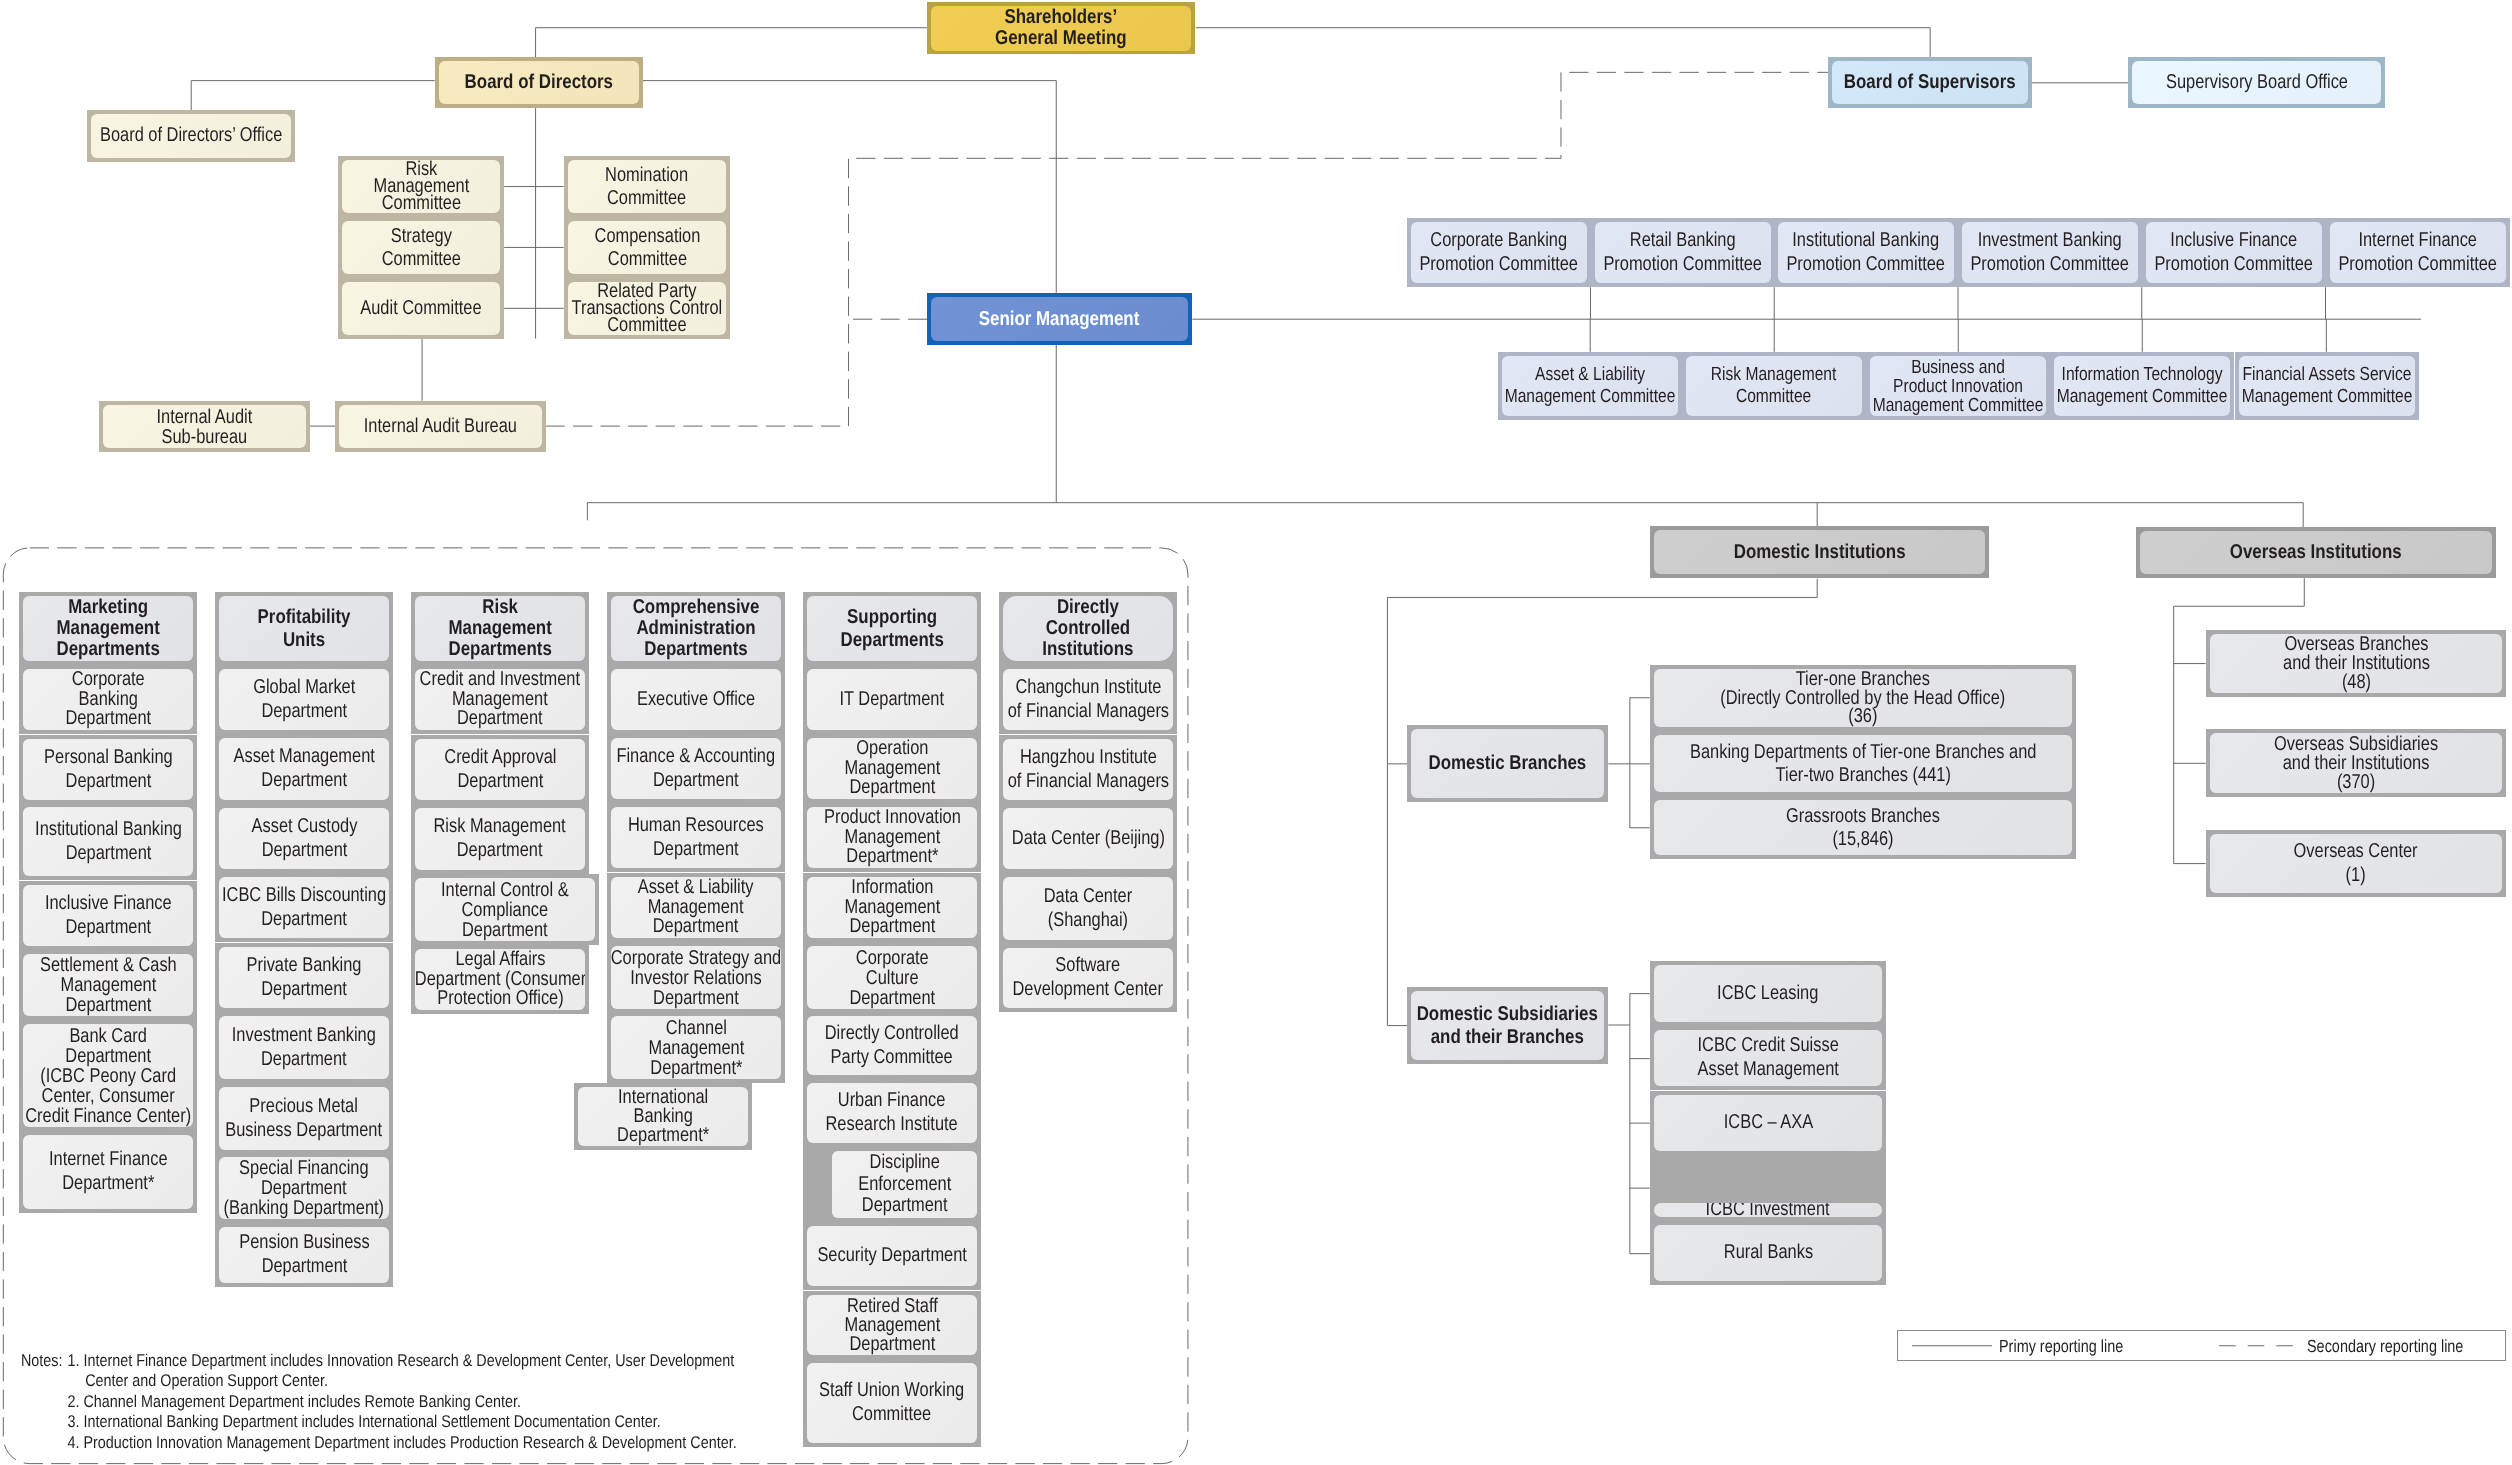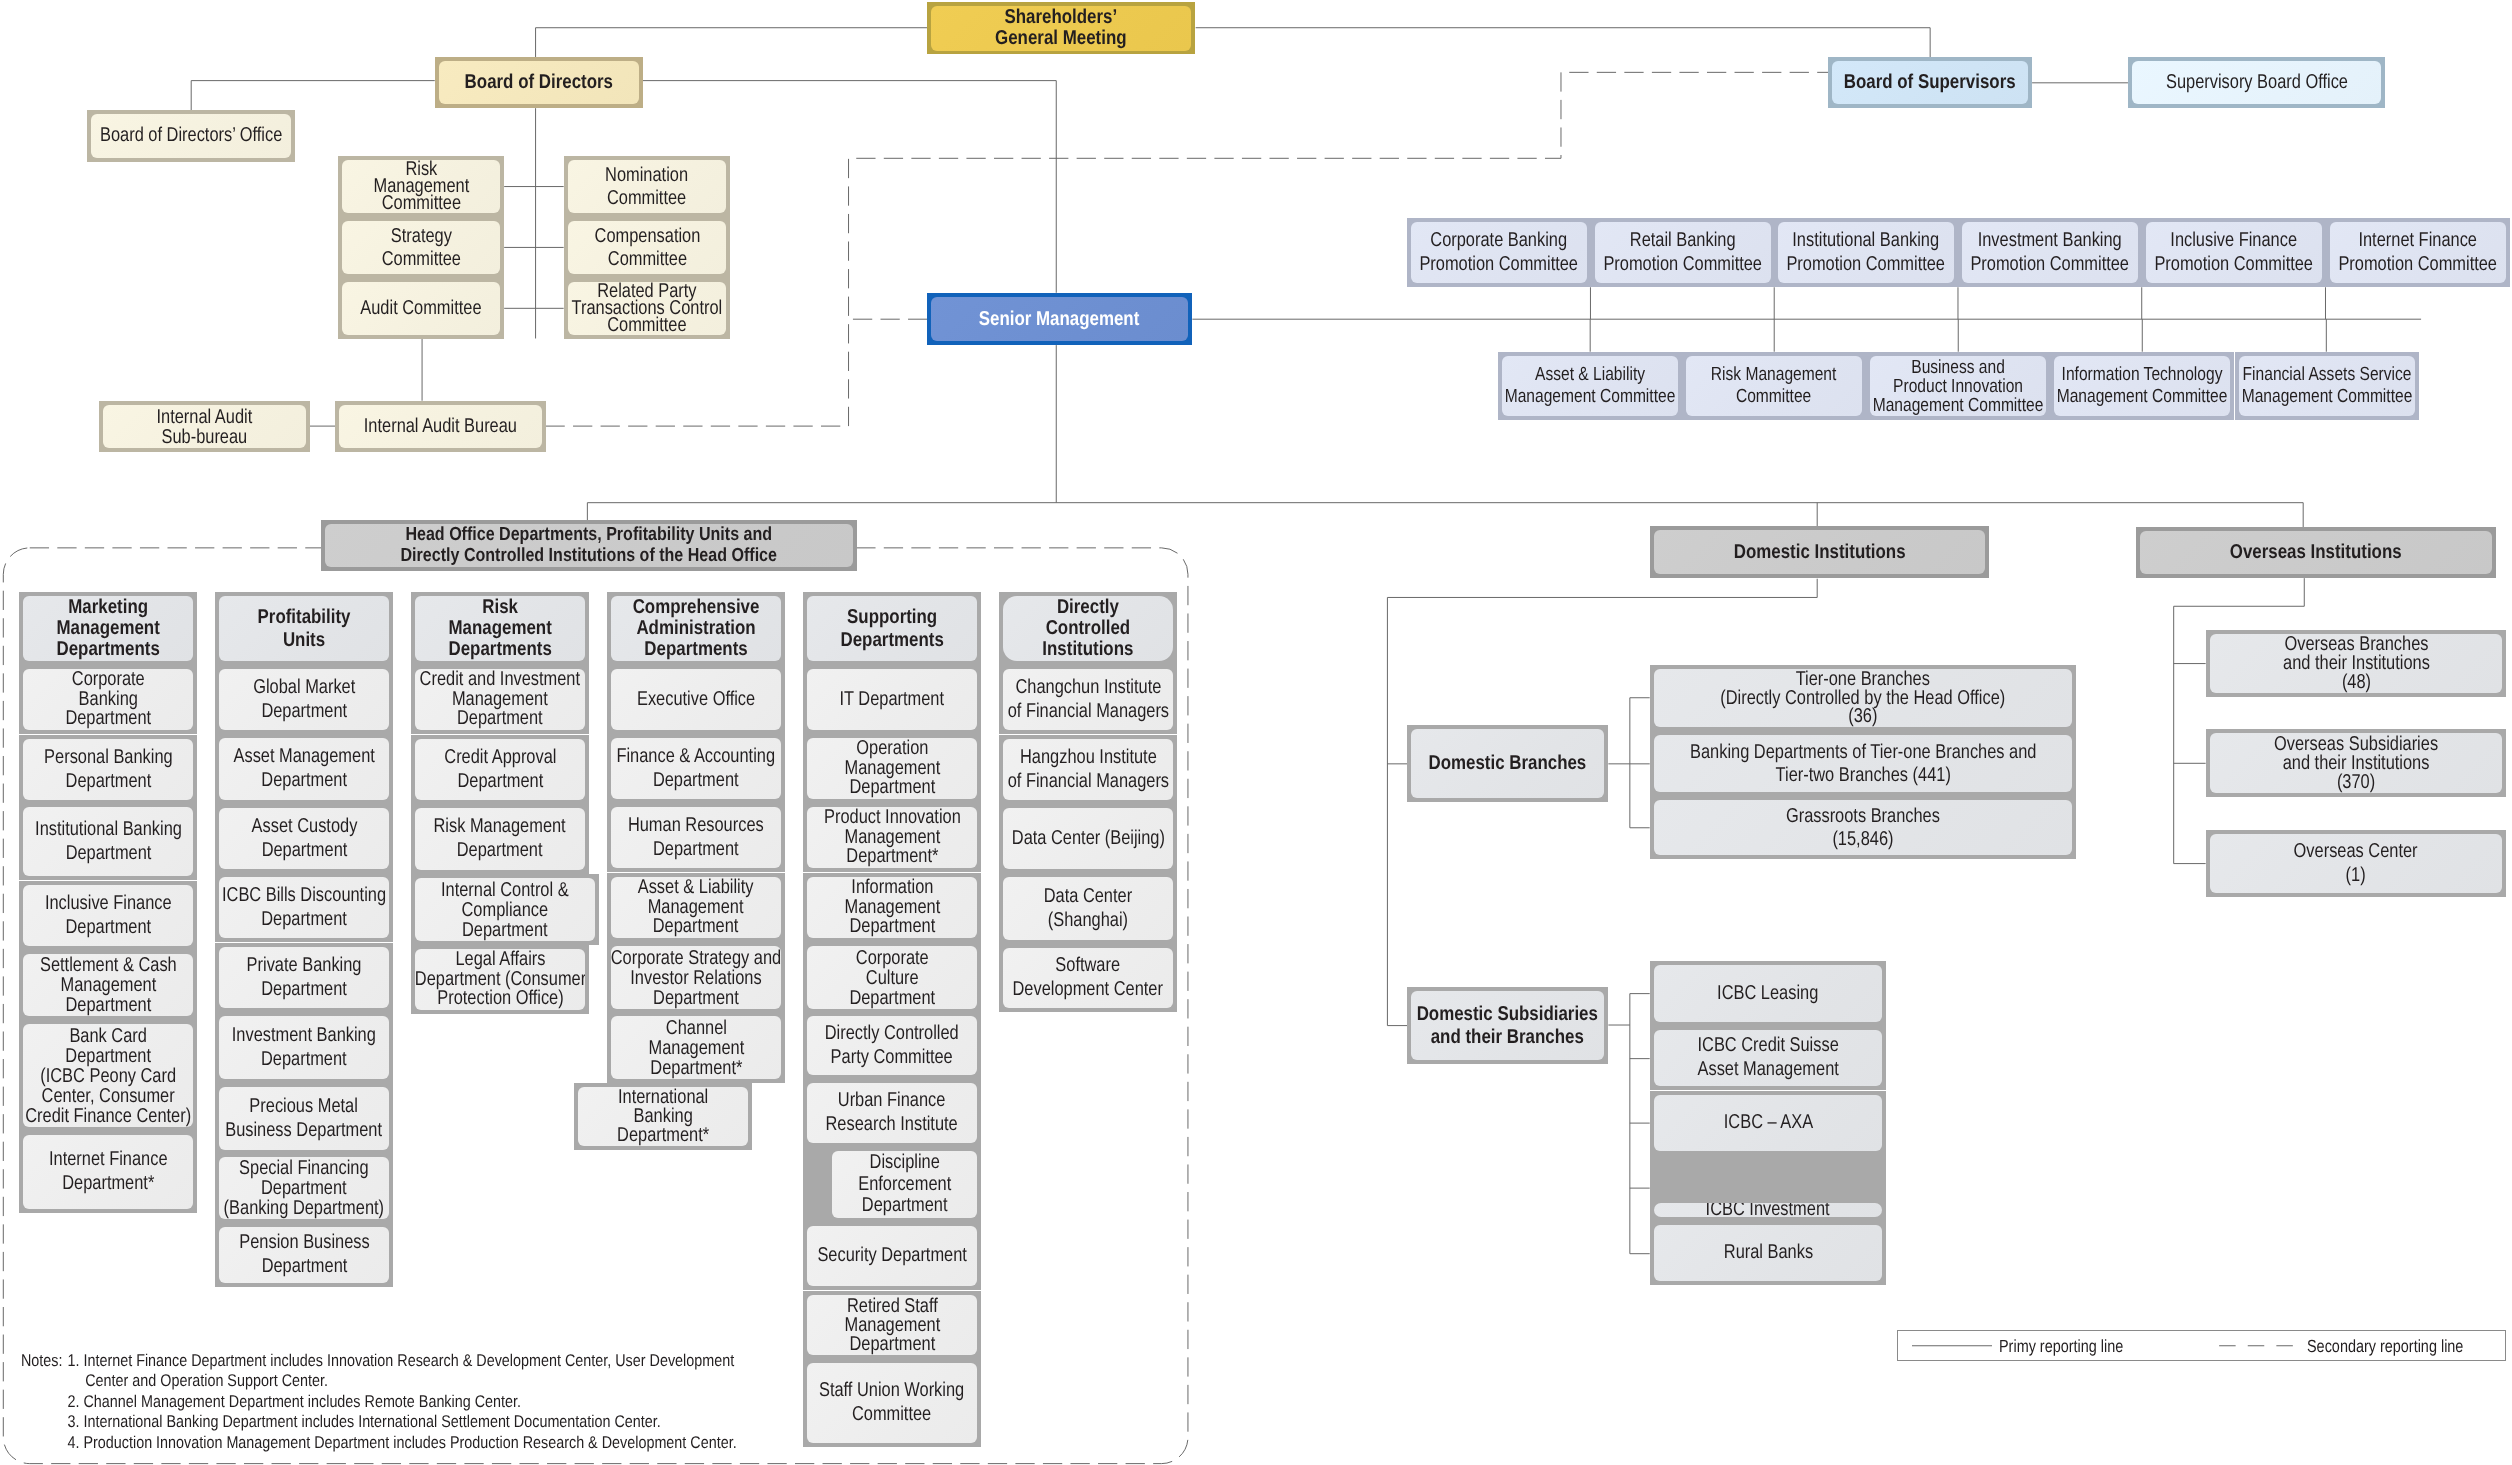--- a/index.html
+++ b/index.html
@@ -217,26 +217,20 @@
         <span class="tx" style="font-size:19px;line-height:22px;transform:scaleX(0.82);">Information Technology
 Management Committee</span>
       </div>
     </div>
 <div class="bx" style="left:2235px;top:352px;width:184px;height:68px;background:#AFB5C7;">
       <div class="in" style="left:3.6px;right:3.6px;top:3.6px;bottom:3.6px;background:linear-gradient(135deg,#E2E7F5 0%,#DEE3F1 62%,#DCE1EF 100%);border-radius:6px;">
         <span class="tx" style="font-size:19px;line-height:22px;transform:scaleX(0.82);">Financial Assets Service
 Management Committee</span>
       </div>
     </div>
-<div class="bx" style="left:321px;top:520px;width:536px;height:51px;background:#9B9B9B;">
-      <div class="in" style="left:3.6px;right:3.6px;top:3.6px;bottom:3.6px;background:linear-gradient(135deg,#CECECE 0%,#CACACA 62%,#C8C8C8 100%);border-radius:6px;">
-        <span class="tx" style="font-size:19px;line-height:20.4px;transform:scaleX(0.845);font-weight:bold;">Head Office Departments, Profitability Units and
-Directly Controlled Institutions of the Head Office</span>
-      </div>
-    </div>
 <div class="bx" style="left:1650px;top:526px;width:339px;height:52px;background:#9B9B9B;">
       <div class="in" style="left:3.6px;right:3.6px;top:3.6px;bottom:3.6px;background:linear-gradient(135deg,#CECECE 0%,#CACACA 62%,#C8C8C8 100%);border-radius:6px;">
         <span class="tx" style="font-size:20px;line-height:23px;transform:scaleX(0.845);font-weight:bold;">Domestic Institutions</span>
       </div>
     </div>
 <div class="bx" style="left:2136px;top:527px;width:360px;height:51px;background:#9B9B9B;">
       <div class="in" style="left:3.6px;right:3.6px;top:3.6px;bottom:3.6px;background:linear-gradient(135deg,#CECECE 0%,#CACACA 62%,#C8C8C8 100%);border-radius:6px;">
         <span class="tx" style="font-size:20px;line-height:23px;transform:scaleX(0.845);font-weight:bold;">Overseas Institutions</span>
       </div>
     </div>

